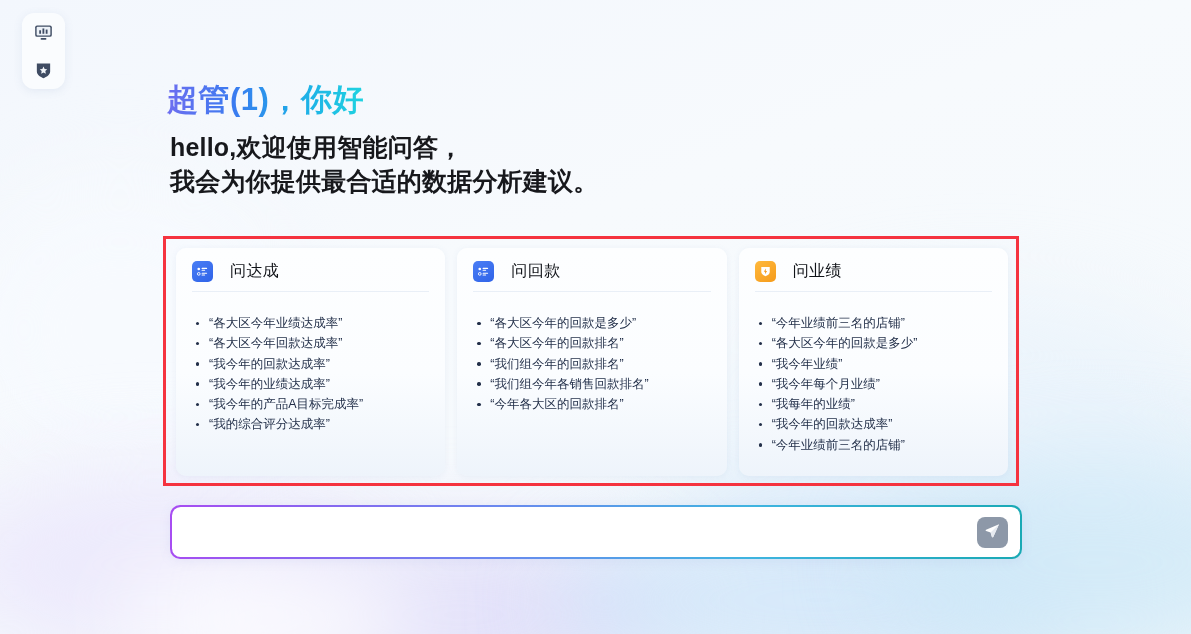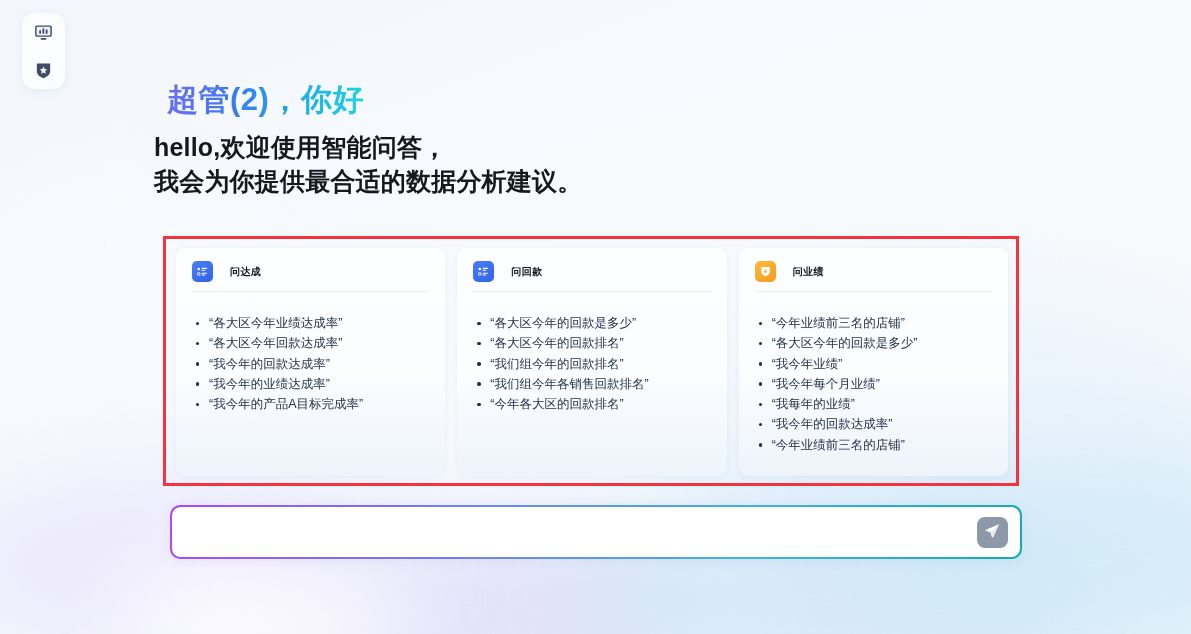--- a/index.html
+++ b/index.html
@@ -80,21 +80,21 @@
     background: linear-gradient(90deg, #6d6ef0 0%, #3a7bf0 34%, #1ea9e8 64%, #1fd3e0 100%);
     -webkit-background-clip: text;
     background-clip: text;
     color: transparent;
     -webkit-text-fill-color: transparent;
     white-space: nowrap;
   }
 
   #subtitle {
     position: absolute;
-    left: 154px; top: 131px;
+    left: 170px; top: 131px;
     font-size: 25px;
     font-weight: 700;
     color: #17181c;
     line-height: 1.35;
     white-space: pre-line;
     letter-spacing: .2px;
   }
 
   
   #cards-frame {
@@ -138,22 +138,22 @@
   .card-icon {
     width: 21px; height: 21px;
     border-radius: 5px;
     display: flex; align-items: center; justify-content: center;
     flex: 0 0 auto;
   }
   .icon-blue  { background: linear-gradient(145deg,#4a7ef5,#2f63e8); }
   .icon-amber { background: linear-gradient(145deg,#ffb93d,#f59b1b); }
 
   .card-title {
-    font-size: 10px;
-    font-weight: 700;
+    font-size: 16px;
+    font-weight: 400;
     color: #101318;
     letter-spacing: .4px;
     padding-left: 8px;
   }
 
   .card-list {
     list-style: none;
     margin-top: 21px;
   }
   .card-list li {
@@ -246,21 +246,21 @@
       <svg width="19" height="19" viewBox="0 0 24 24" aria-hidden="true">
         <path d="M3.6 3.2h16.8v10.1c0 4.3-4.6 6.9-8.4 8.4-3.8-1.5-8.4-4.1-8.4-8.4V3.2z" fill="#3f4c63"></path>
         <path d="M12 7.1l1.45 3.0 3.25.42-2.4 2.25.62 3.23L12 14.45l-2.92 1.56.62-3.23-2.4-2.25 3.25-.42z" fill="#f2f6fa"></path>
       </svg>
     </span>
   </div>
 </div>
 
 <div id="main">
 
-  <div id="greeting">超管(2)，你好</div>
+  <div id="greeting">超管(1)，你好</div>
 
   <div id="subtitle">hello,欢迎使用智能问答，
 我会为你提供最合适的数据分析建议。</div>
 
   <div id="cards-frame"></div>
 
   <div id="cards-row">
 
     <div class="card">
       <div class="card-head">
@@ -275,20 +275,21 @@
           </svg>
         </span>
         <span class="card-title">问达成</span>
       </div>
       <ul class="card-list">
         <li>“各大区今年业绩达成率”</li>
         <li>“各大区今年回款达成率”</li>
         <li>“我今年的回款达成率”</li>
         <li>“我今年的业绩达成率”</li>
         <li>“我今年的产品A目标完成率”</li>
+        <li>“我的综合评分达成率”</li>
       </ul>
     </div>
 
     <div class="card">
       <div class="card-head">
         <span class="card-icon icon-blue">
           <svg width="13" height="13" viewBox="0 0 24 24" aria-hidden="true">
             <circle cx="5.1" cy="7.4" r="2.5" fill="#ffffff"></circle>
             <circle cx="5.1" cy="16.4" r="2.5" fill="none" stroke="#ffffff" stroke-width="1.7"></circle>
             <rect x="10.3" y="5.3" width="10.2" height="1.9" rx=".95" fill="#ffffff"></rect>

